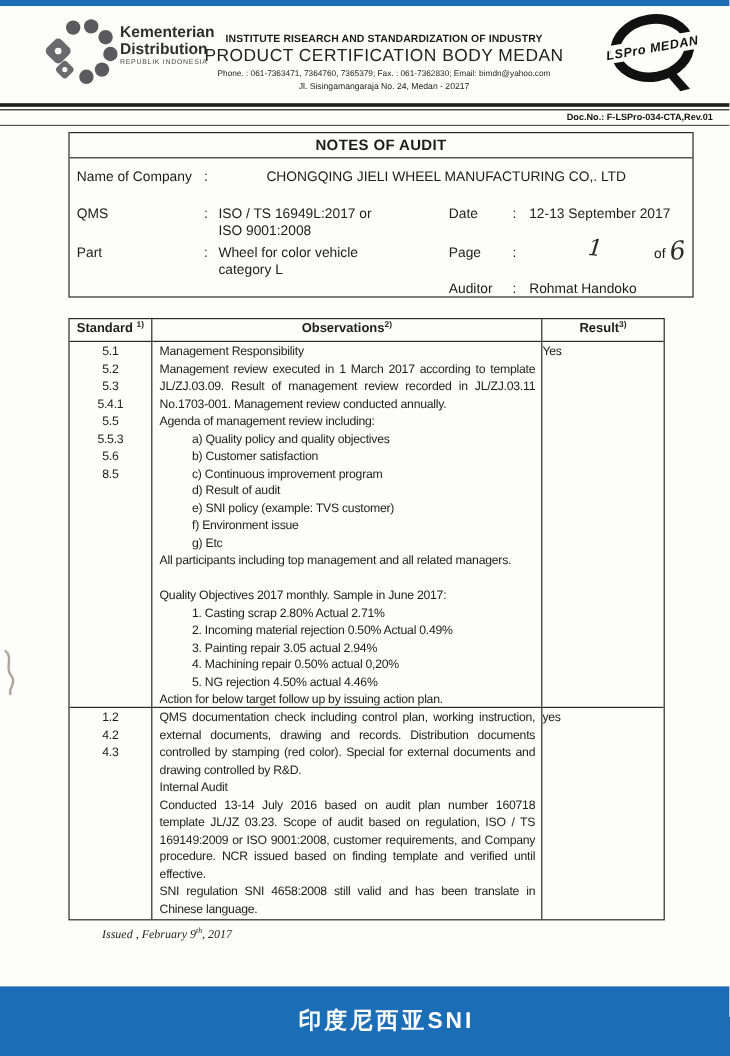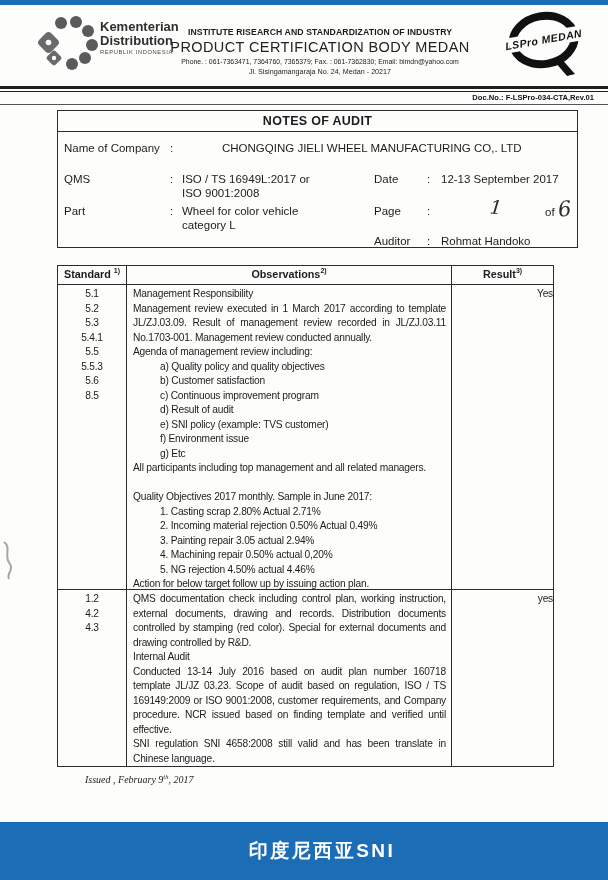--- a/index.html
+++ b/index.html
@@ -54,21 +54,21 @@
     font-size:10.2px;
     letter-spacing:-0.2px;
     line-height:14.5px;
   }
   .cell { overflow:hidden; }
   .col-a { border-right:1.2px solid #2b2b2b; }
   .col-b { border-right:1.2px solid #2b2b2b; }
   .hrow  { border-bottom:1.5px solid #2b2b2b; font-weight:bold; font-size:10.8px; text-align:center; padding-top:1px; letter-spacing:0; }
   .r1    { border-bottom:1.2px solid #2b2b2b; }
   .std-cell { text-align:center; white-space:pre-line; padding-top:2px; }
-  .res-cell { text-align:right; padding-top:2px; }
+  .res-cell { text-align:left; padding-top:2px; }
   .obs-cell { padding:2px 5px 0 6px; }
   .obs-para { text-align:justify; }
   .obs-list { white-space:pre-line; padding-left:27px; }
   .obs-gap  { height:14.5px; }
   sup { font-size:7px; vertical-align:super; line-height:0; }
 
   
   .issued-line { left:85px; top:774px; font-family:"Liberation Serif", serif; font-style:italic; font-size:10px; color:#222; }
   .issued-line sup { font-size:6.5px; }
 

